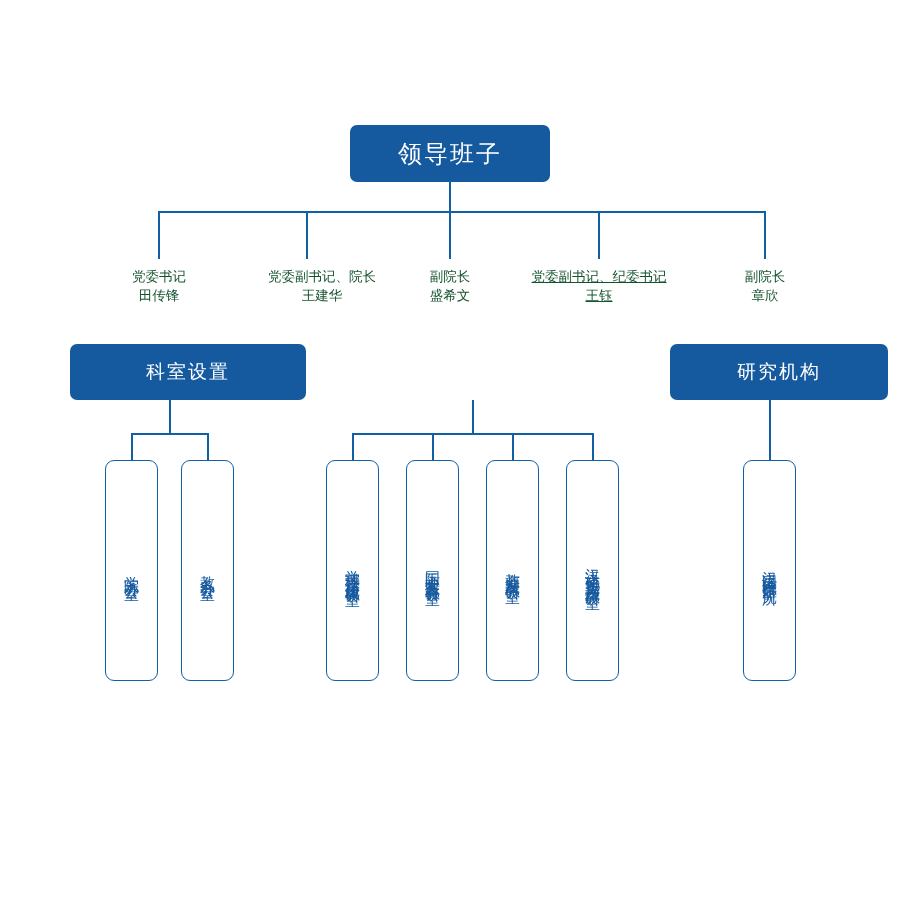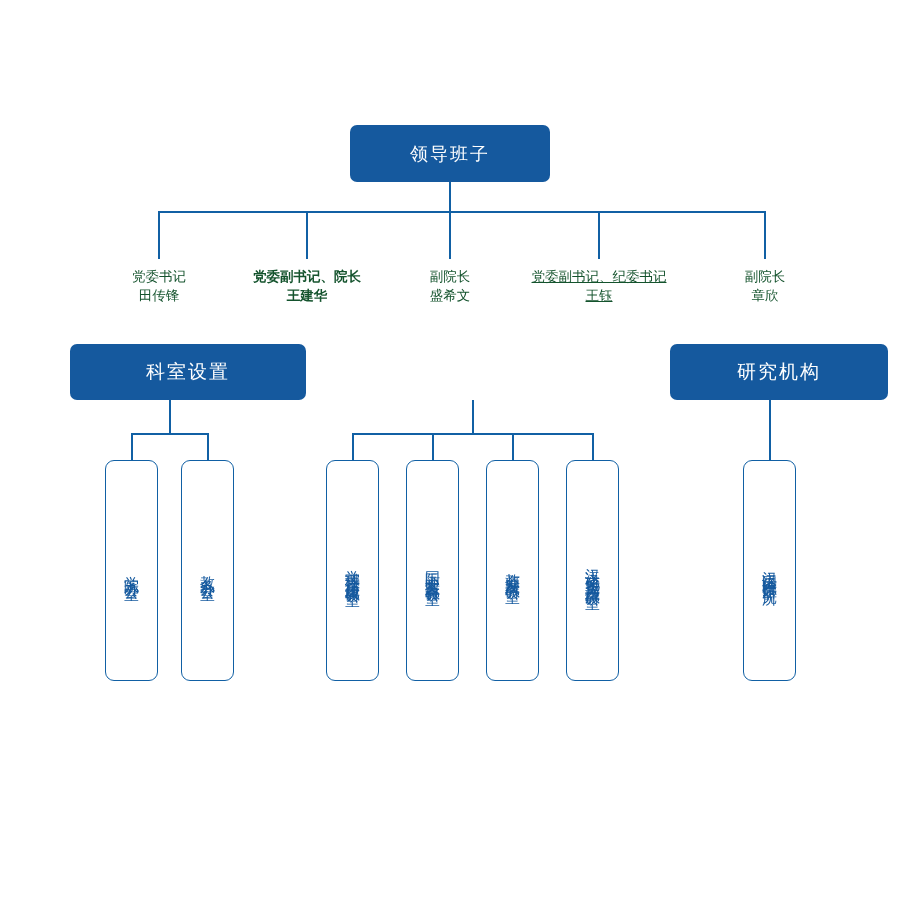--- a/index.html
+++ b/index.html
@@ -33,21 +33,21 @@
     background: #15599e;
     border-radius: 7px;
     display: flex;
     align-items: center;
     justify-content: center;
     color: #ffffff;
     letter-spacing: 2px;
     box-sizing: border-box;
   }
   .node-root {
-    font-size: 18px;
+    font-size: 24px;
   }
   .node-group {
     font-size: 19px;
   }
 
   
   .leader {
     position: absolute;
     text-align: center;
     color: #14532d;
@@ -98,21 +98,21 @@
   <div class="ln v" style="left:158px; top:211px; height:48px;"></div>
   <div class="ln v" style="left:306px; top:211px; height:48px;"></div>
   <div class="ln v" style="left:449px; top:211px; height:48px;"></div>
   <div class="ln v" style="left:598px; top:211px; height:48px;"></div>
   <div class="ln v" style="left:764px; top:211px; height:48px;"></div>
 
   <div class="leader" style="left:159px; top:267px;">
     <span class="ttl">党委书记</span>
     <span class="nm">田传锋</span>
   </div>
-  <div class="leader" style="left:307px; top:267px;font-weight:bold;">
+  <div class="leader" style="left:322px; top:267px;">
     <span class="ttl">党委副书记、院长</span>
     <span class="nm">王建华</span>
   </div>
   <div class="leader" style="left:450px; top:267px;">
     <span class="ttl">副院长</span>
     <span class="nm">盛希文</span>
   </div>
   <div class="leader" style="left:599px; top:267px;text-decoration:underline;">
     <span class="ttl">党委副书记、纪委书记</span>
     <span class="nm">王钰</span>

